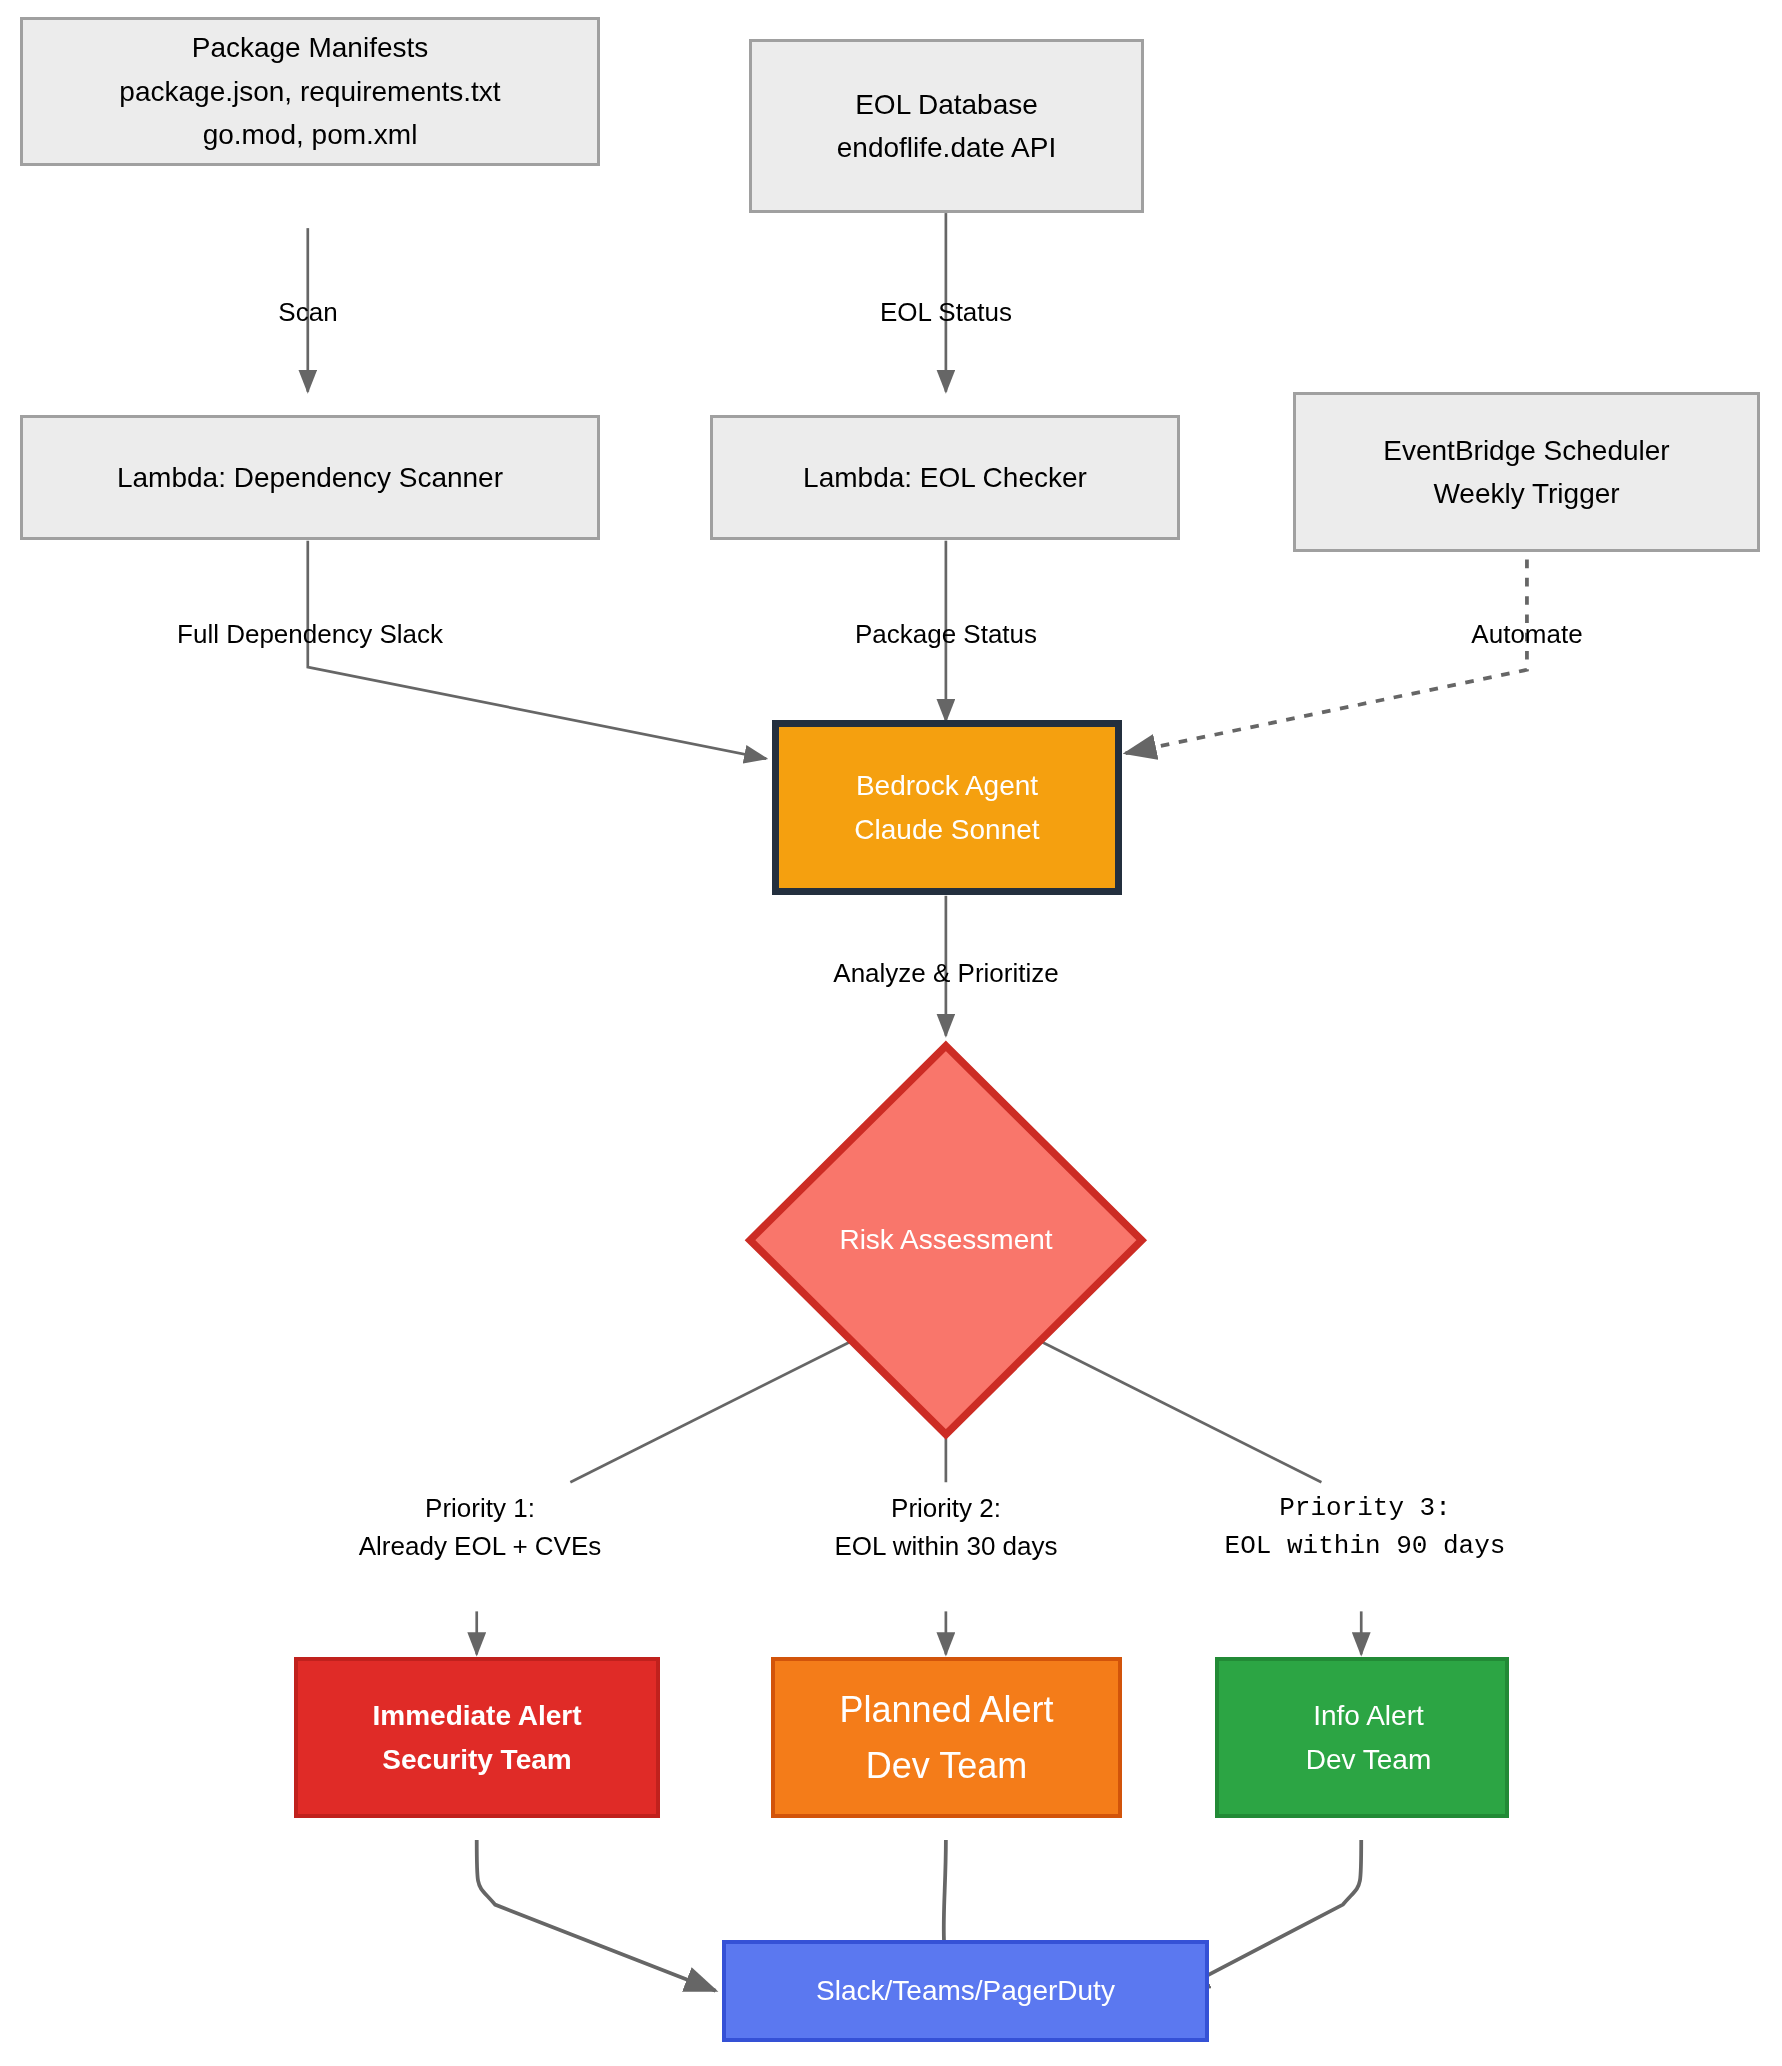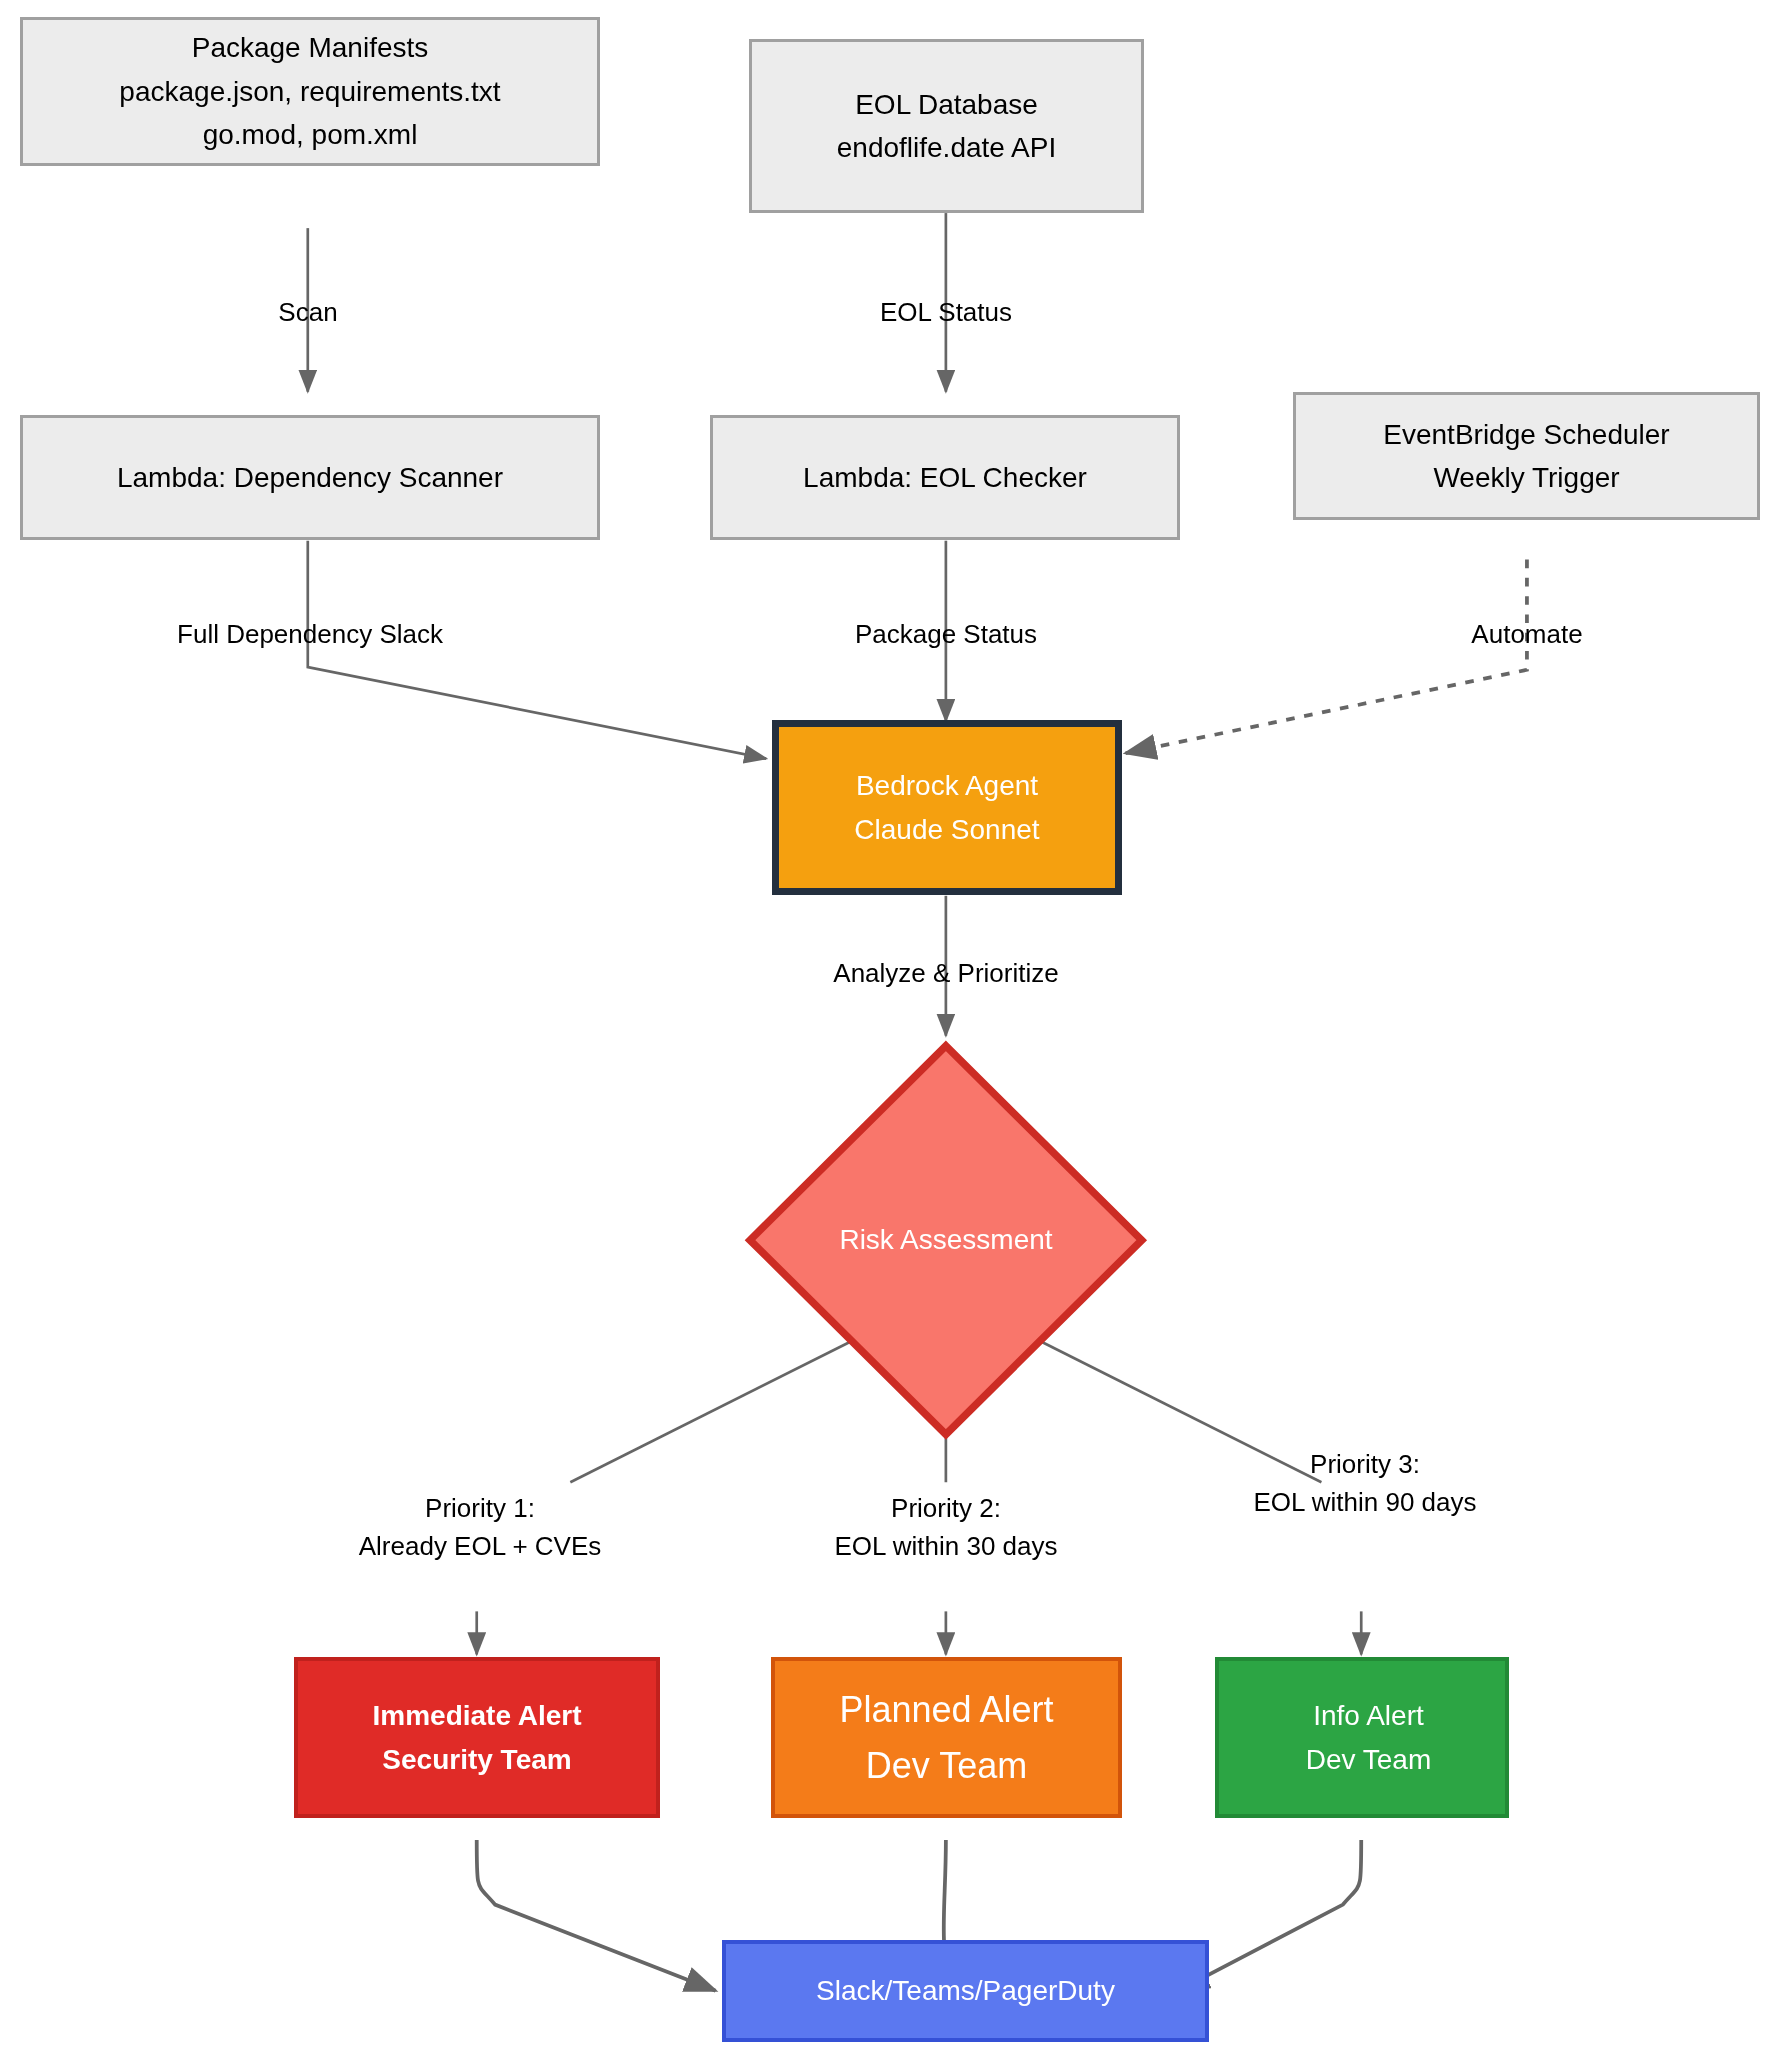--- a/index.html
+++ b/index.html
@@ -156,21 +156,21 @@
   </div>
 
   <div class="node node-process" style="left:20px; top:415px; width:580px; height:125px;">
     <span class="node-line">Lambda: Dependency Scanner</span>
   </div>
 
   <div class="node node-process" style="left:710px; top:415px; width:470px; height:125px;">
     <span class="node-line">Lambda: EOL Checker</span>
   </div>
 
-  <div class="node node-process" style="left:1293px; top:392px; width:467px; height:128px;">
+  <div class="node node-process" style="left:1293px; top:392px; width:467px; height:160px;">
     <span class="node-line">EventBridge Scheduler</span>
     <span class="node-line">Weekly Trigger</span>
   </div>
 
   <div class="node node-agent" style="left:772px; top:720px; width:350px; height:175px;">
     <span class="node-line">Bedrock Agent</span>
     <span class="node-line">Claude Sonnet</span>
   </div>
 
   <div class="diamond-wrap" style="left:750px; top:1046px; width:392px; height:388px;">
@@ -225,19 +225,19 @@
   <div class="edge-label" style="left:480px; top:1490px;">
     <span>Priority 1:</span>
     <span>Already EOL + CVEs</span>
   </div>
 
   <div class="edge-label" style="left:946px; top:1490px;">
     <span>Priority 2:</span>
     <span>EOL within 30 days</span>
   </div>
 
-  <div class="edge-label" style="left:1365px; top:1446px;">
+  <div class="edge-label" style="left:1365px; top:1490px;font-family:Liberation Mono, monospace;">
     <span>Priority 3:</span>
     <span>EOL within 90 days</span>
   </div>
 
 </div>
 
 
 </body></html>

